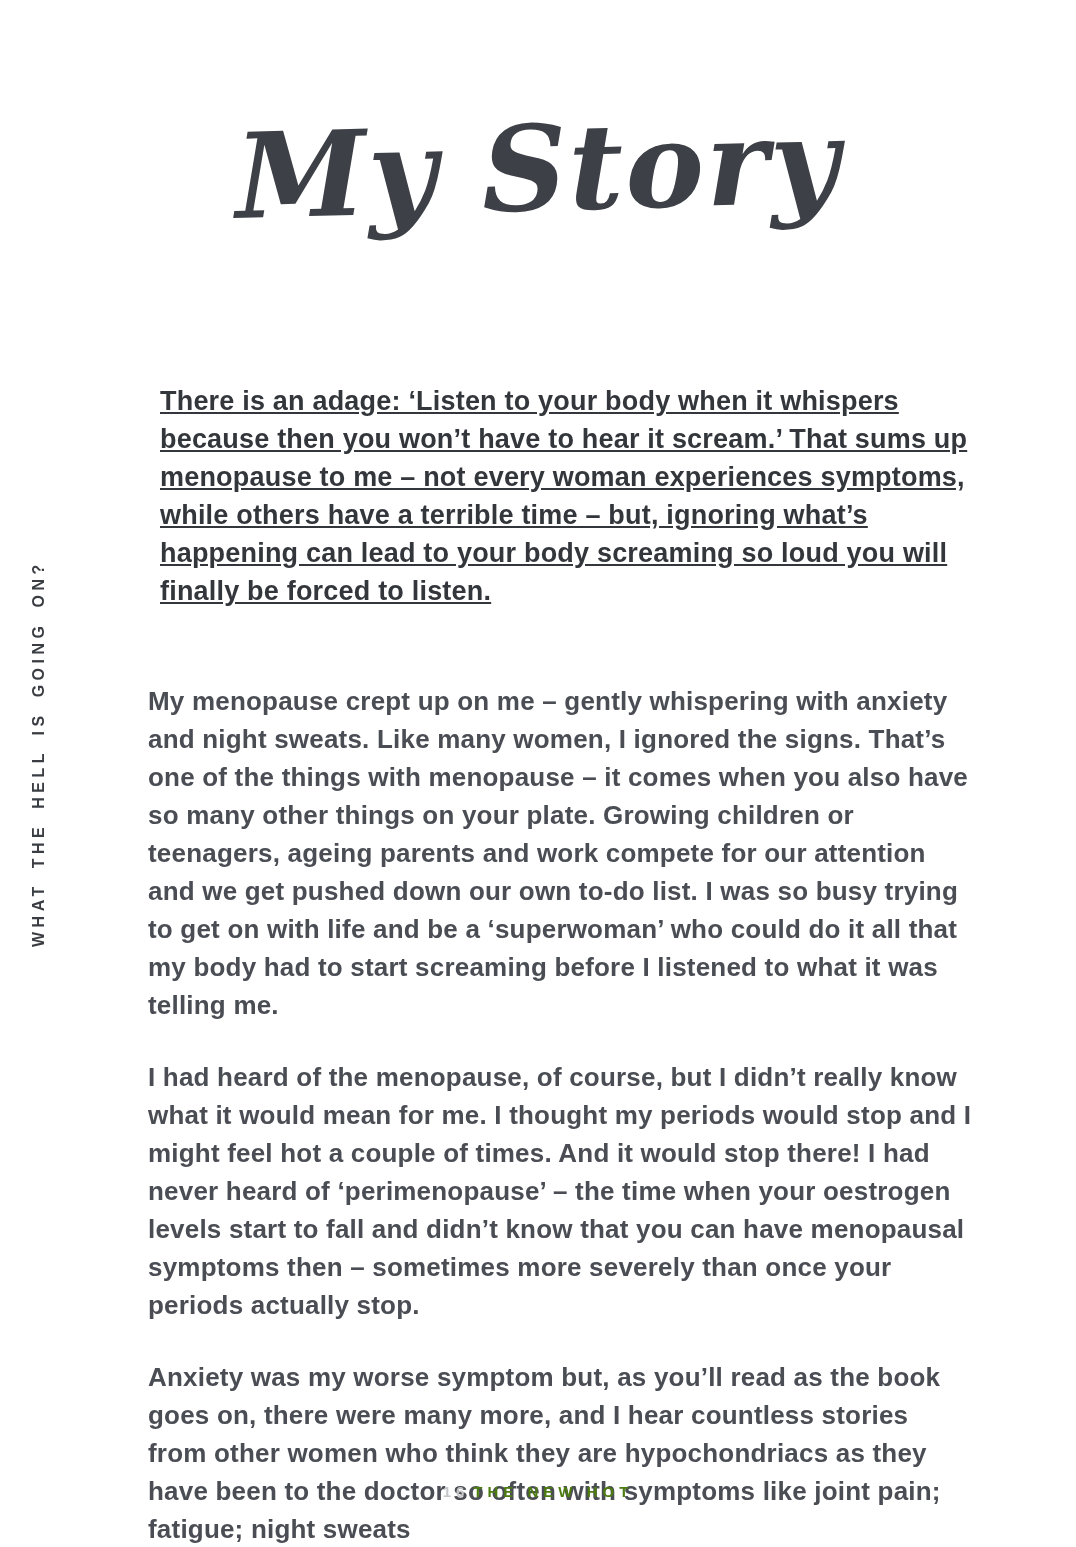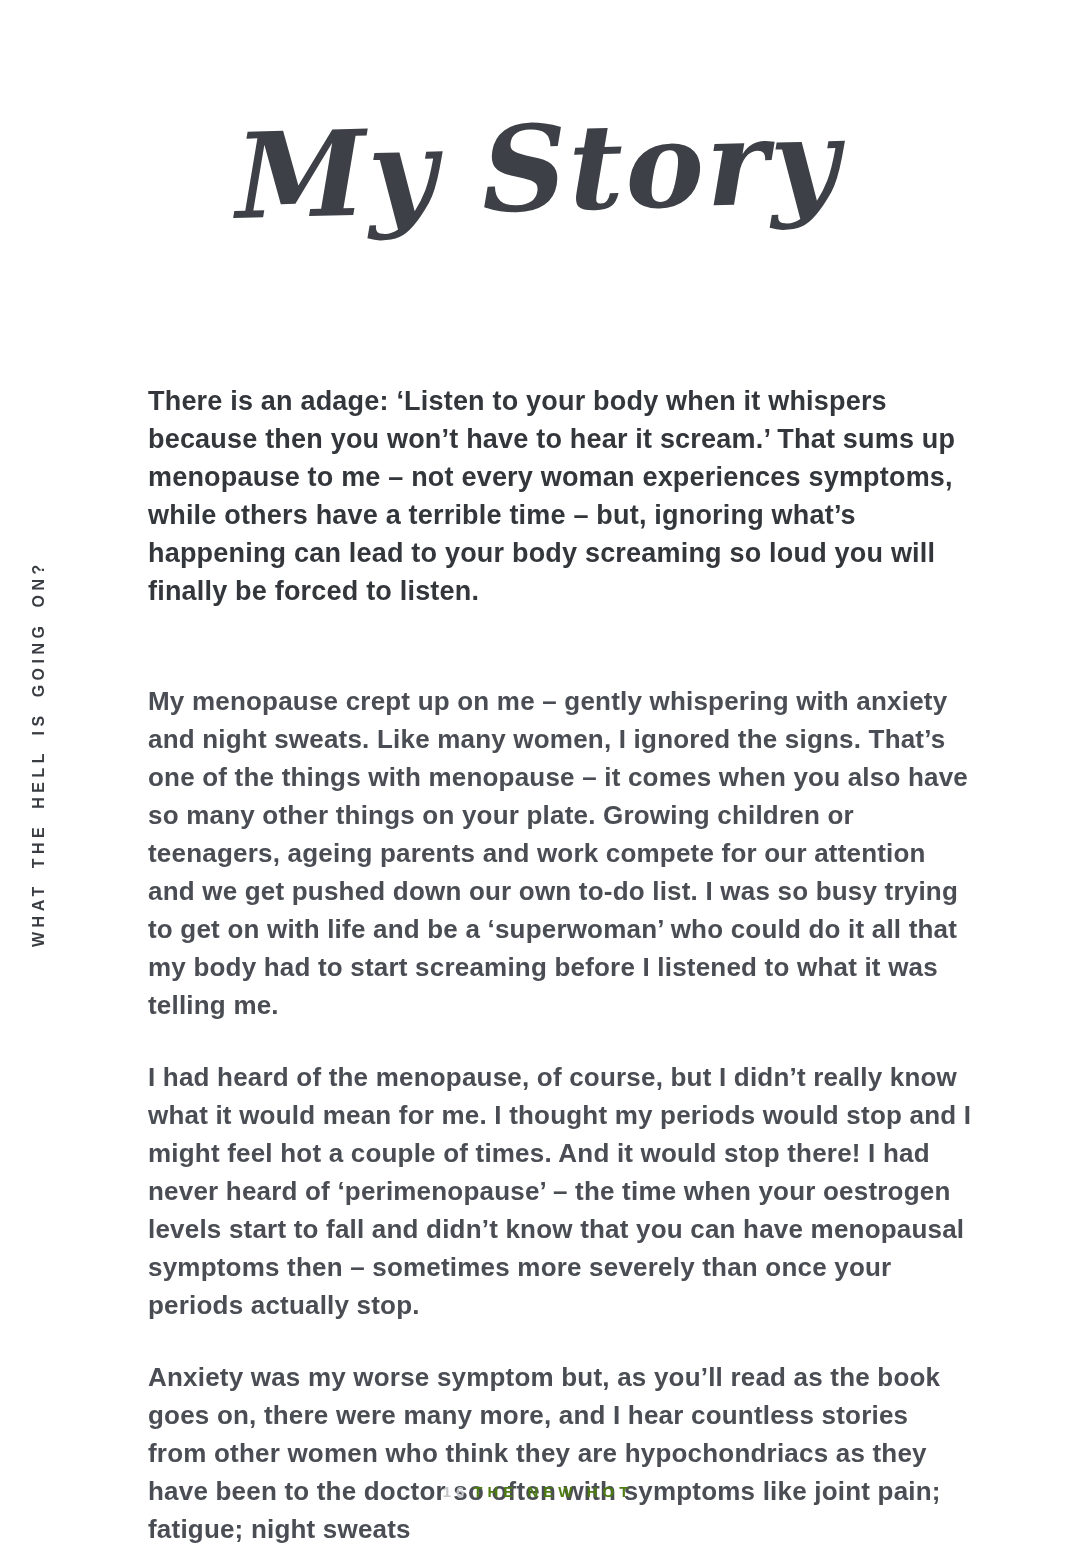--- a/index.html
+++ b/index.html
@@ -31,26 +31,27 @@
     letter-spacing: 2px;
     transform: rotate(-1.5deg);
   }
   .content {
     position: absolute;
     left: 148px;
     top: 382px;
     width: 826px;
   }
   .intro {
-    margin: 0 0 72px 0;
+    margin: 0 0 72px 12px;
     font-size: 27px;
     line-height: 38px;
     font-weight: 600;
     letter-spacing: 0.2px;
     color: #33373c;
+    text-decoration: underline;
   }
   .para {
     margin: 0 0 34px 0;
     font-size: 26px;
     line-height: 38px;
     font-weight: 700;
     letter-spacing: 0.2px;
     color: #4a4e54;
   }
   .sidebar {

